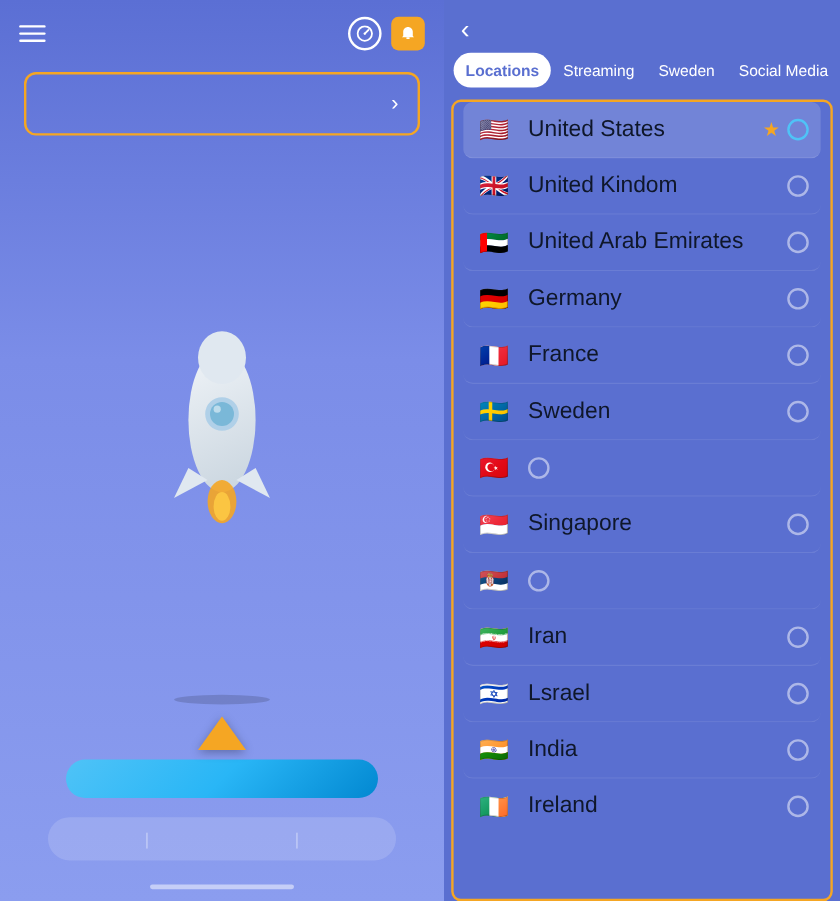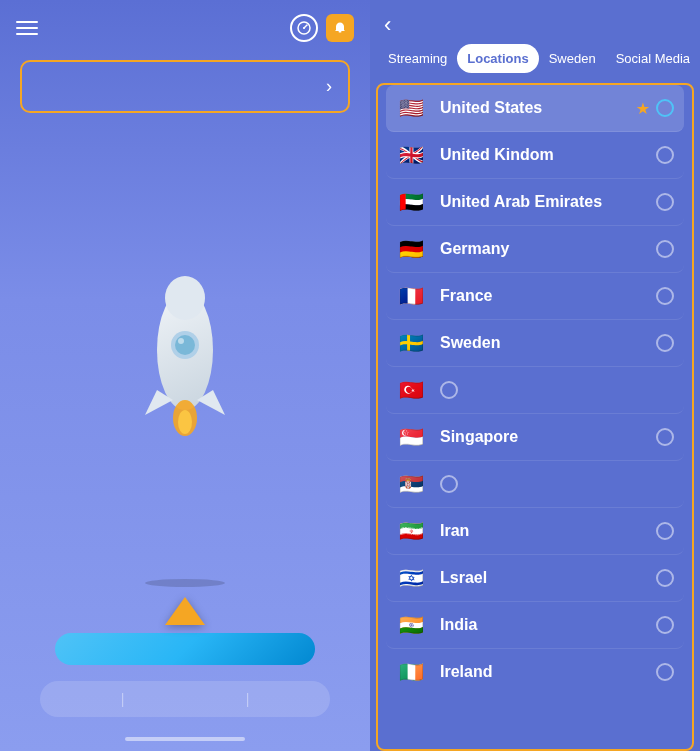--- a/index.html
+++ b/index.html
@@ -258,23 +258,23 @@
       border-radius: 3px;
       margin-right: 12px;
       flex-shrink: 0;
       font-size: 20px;
       display: flex;
       align-items: center;
       justify-content: center;
     }
 
     .item-name {
-      color: #ffffff;
-      font-size: 16px;
-      font-weight: 700;
+      color: #0f172a;
+      font-size: 19px;
+      font-weight: 400;
       flex: 1;
     }
 
     .item-icons {
       display: flex;
       align-items: center;
       gap: 6px;
     }
 
     .star-icon {
@@ -376,22 +376,22 @@
 
   <div class="bottom-bar"></div>
 </div>
 
 <div class="right-panel">
   <div class="back-btn">
     <span class="back-chevron">‹</span>
   </div>
 
   <div class="tabs-row" id="tabs-container">
+      <div class="tab active">Locations</div>
       <div class="tab">Streaming</div>
-      <div class="tab active">Locations</div>
       <div class="tab">Sweden</div>
       <div class="tab">Social Media</div>
     </div>
 
   <div class="locations-list" id="locations-container">
       <div class="location-item selected">
         <div class="item-flag">🇺🇸</div>
         <span class="item-name">United States</span>
         <div class="item-icons">
           <span class="star-icon">★</span>

